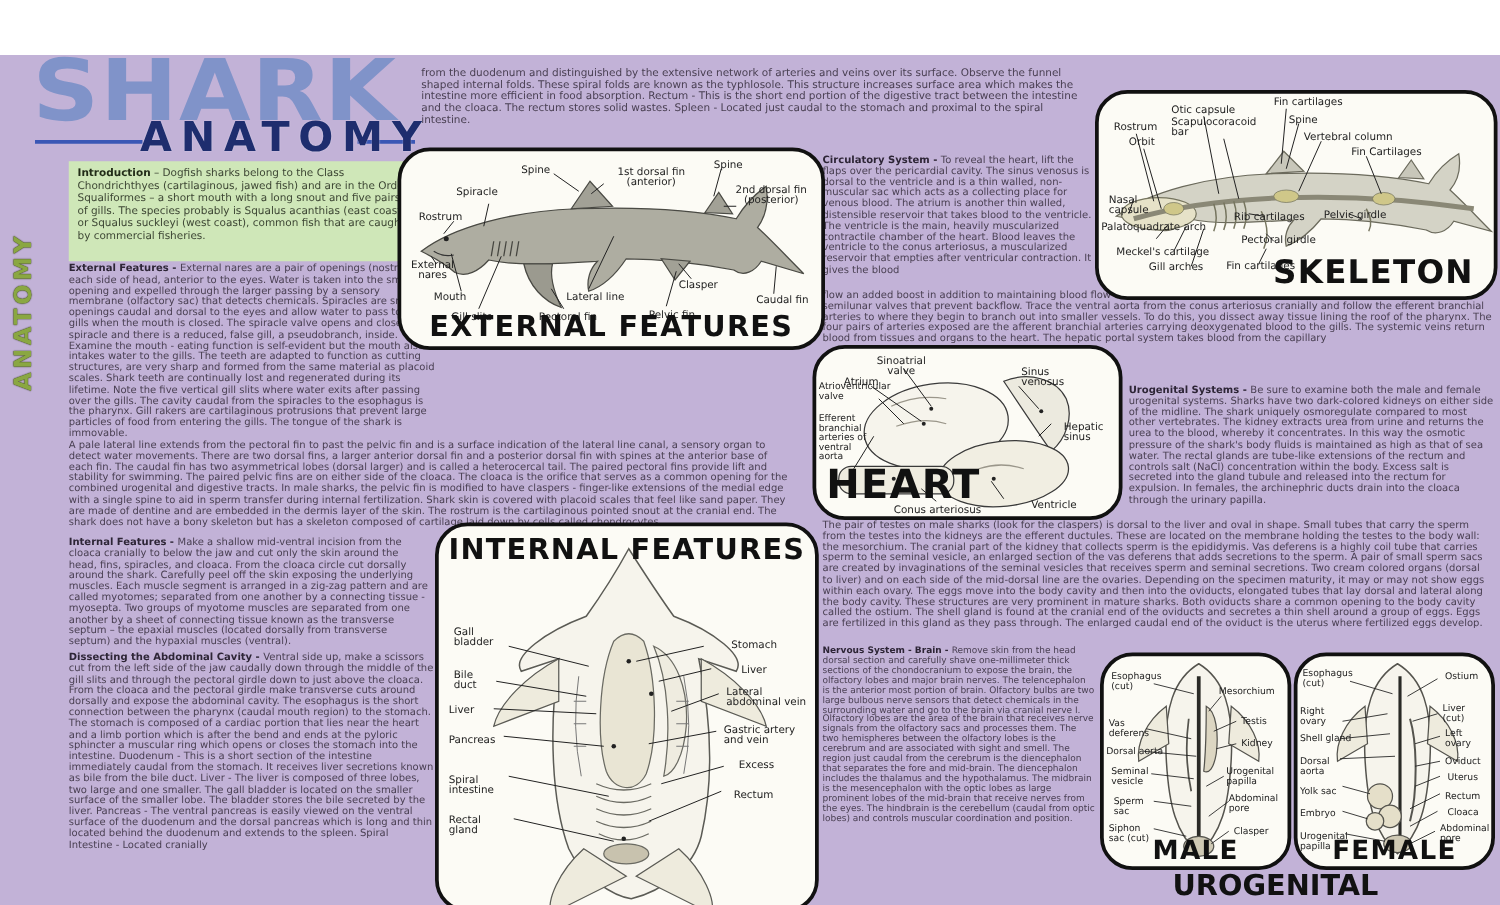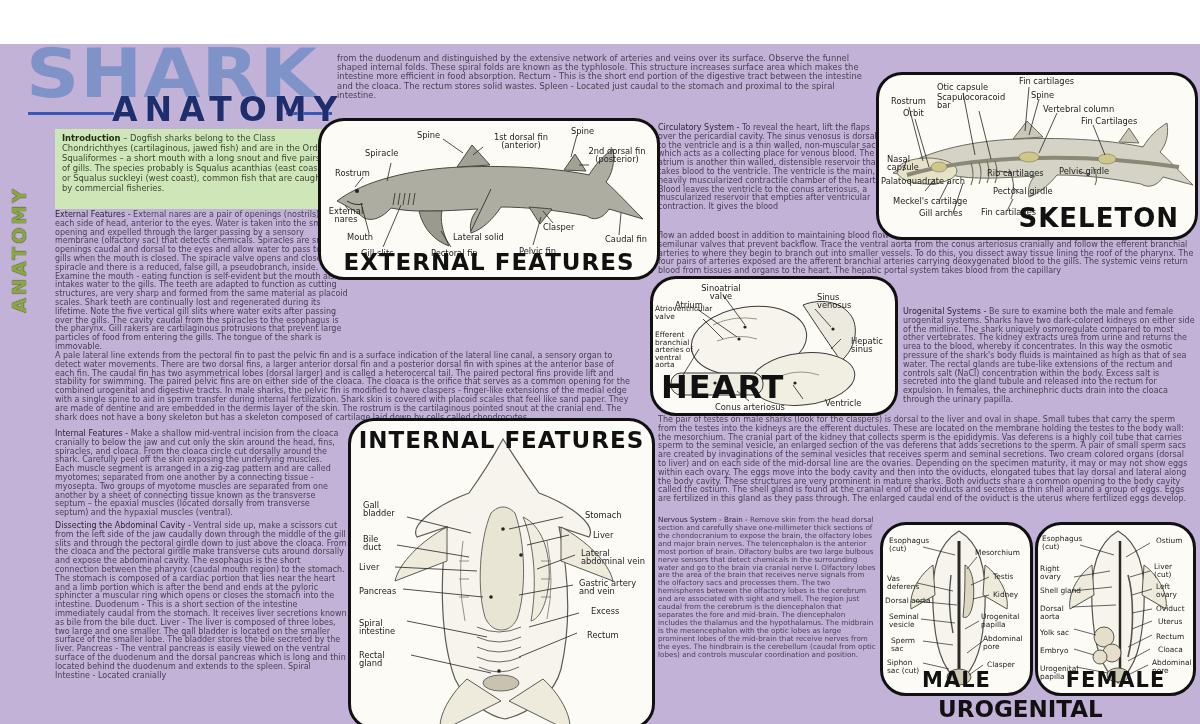--- a/index.html
+++ b/index.html
@@ -12,21 +12,21 @@
   .anatomy-sub{position:absolute;left:112px;top:46px;font-size:33px;font-weight:800;
                letter-spacing:7px;color:#1e2d6e;text-shadow:0 0 1px #e7e3f2;}
   .rule{position:absolute;height:3px;background:#3a57b5;top:68px;}
   .rule.l{left:28px;width:86px;}
   .rule.r{left:286px;width:46px;}
   .side-anatomy{position:absolute;left:8px;top:142px;writing-mode:vertical-rl;
                 transform:rotate(180deg);font-size:19px;font-weight:800;letter-spacing:3px;
                 color:#8aa742;text-shadow:0 0 1px #3c4420,0 0 1px #3c4420;}
   
   .para{position:absolute;font-size:8px;line-height:1.1;color:#4a4053;text-align:left;}
-  .para .lead{font-weight:normal;color:#2d2536;}
+  .para .lead{font-weight:bold;color:#2d2536;}
   .intro-box{position:absolute;left:55px;top:85px;width:282px;height:80px;
              background:#cfe7b8;padding:5px 7px;box-sizing:border-box;font-size:8.4px;
              line-height:1.18;color:#3c4533;}
   .intro-box .lead{font-weight:bold;color:#222c18;}
   
   .dbox{position:absolute;background:#fcfbf5;border:3px solid #111;border-radius:26px;box-sizing:border-box;}
   .dtitle{position:absolute;font-weight:bold;color:#111;letter-spacing:1px;line-height:1;}
   .lbl{position:absolute;font-size:8.3px;line-height:1.02;color:#1d1d1d;}
   .lbl.c{text-align:center;}
   .lbl.s{font-size:7.4px;}
@@ -124,21 +124,21 @@
     <div class="lbl" style="left:14px;top:48px">Rostrum</div>
     <div class="lbl" style="left:44px;top:28px">Spiracle</div>
     <div class="lbl" style="left:96px;top:10px">Spine</div>
     <div class="lbl c" style="left:158px;top:12px;width:84px">1st dorsal fin (anterior)</div>
     <div class="lbl" style="left:250px;top:6px">Spine</div>
     <div class="lbl c" style="left:256px;top:26px;width:80px">2nd dorsal fin (posterior)</div>
     <div class="lbl c" style="left:2px;top:86px;width:46px">External nares</div>
     <div class="lbl" style="left:26px;top:112px">Mouth</div>
     <div class="lbl" style="left:40px;top:128px">Gill slits</div>
     <div class="lbl" style="left:110px;top:128px">Pectoral fin</div>
-    <div class="lbl" style="left:132px;top:112px">Lateral solid</div>
+    <div class="lbl" style="left:132px;top:112px">Lateral line</div>
     <div class="lbl" style="left:198px;top:126px">Pelvic fin</div>
     <div class="lbl" style="left:222px;top:102px">Clasper</div>
     <div class="lbl" style="left:284px;top:114px">Caudal fin</div>
     <div class="dtitle" style="left:0;right:0;bottom:3px;text-align:center;font-size:23px;">EXTERNAL FEATURES</div>
   </div>
 
   <div class="dbox" style="left:876px;top:28px;width:322px;height:168px;">
     <svg width="322" height="168" viewBox="0 0 322 168">
       <path d="M14,98 C40,78 88,66 138,64 C192,62 236,66 264,72 C270,62 278,54 288,48 C290,60 287,70 281,77 C291,86 302,98 314,110 L284,102 C279,110 270,114 262,109 C232,103 204,100 178,100 C170,110 160,118 150,122 C148,114 151,106 156,101 C122,103 94,105 72,100 C64,108 54,112 46,108 C38,103 26,100 14,98 Z" fill="#d4d3c6" stroke="#6b6a5c" stroke-width="1"></path>
       <path d="M134,64 L148,46 L164,62 Z" fill="#c8c7ba" stroke="#6b6a5c"></path>

